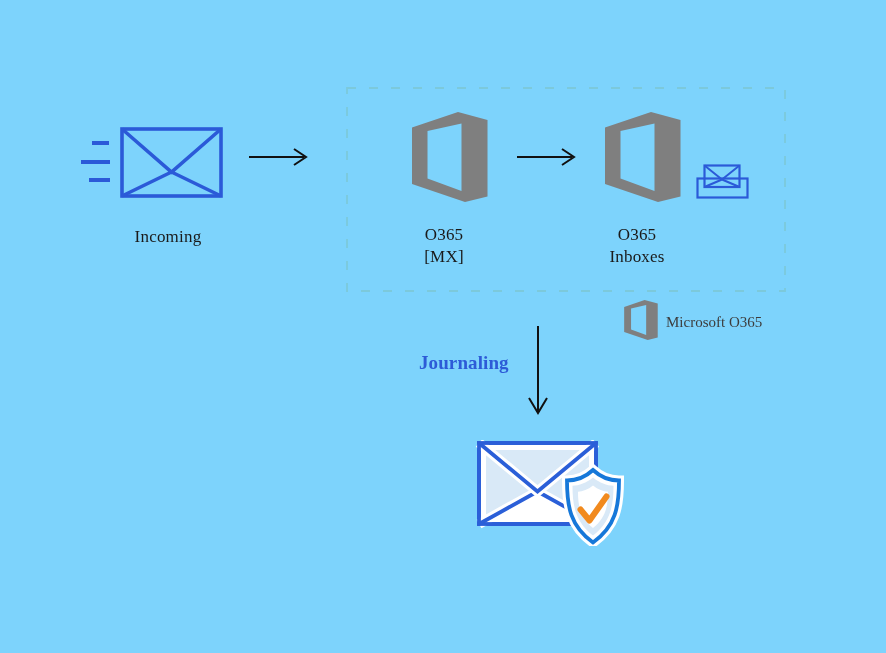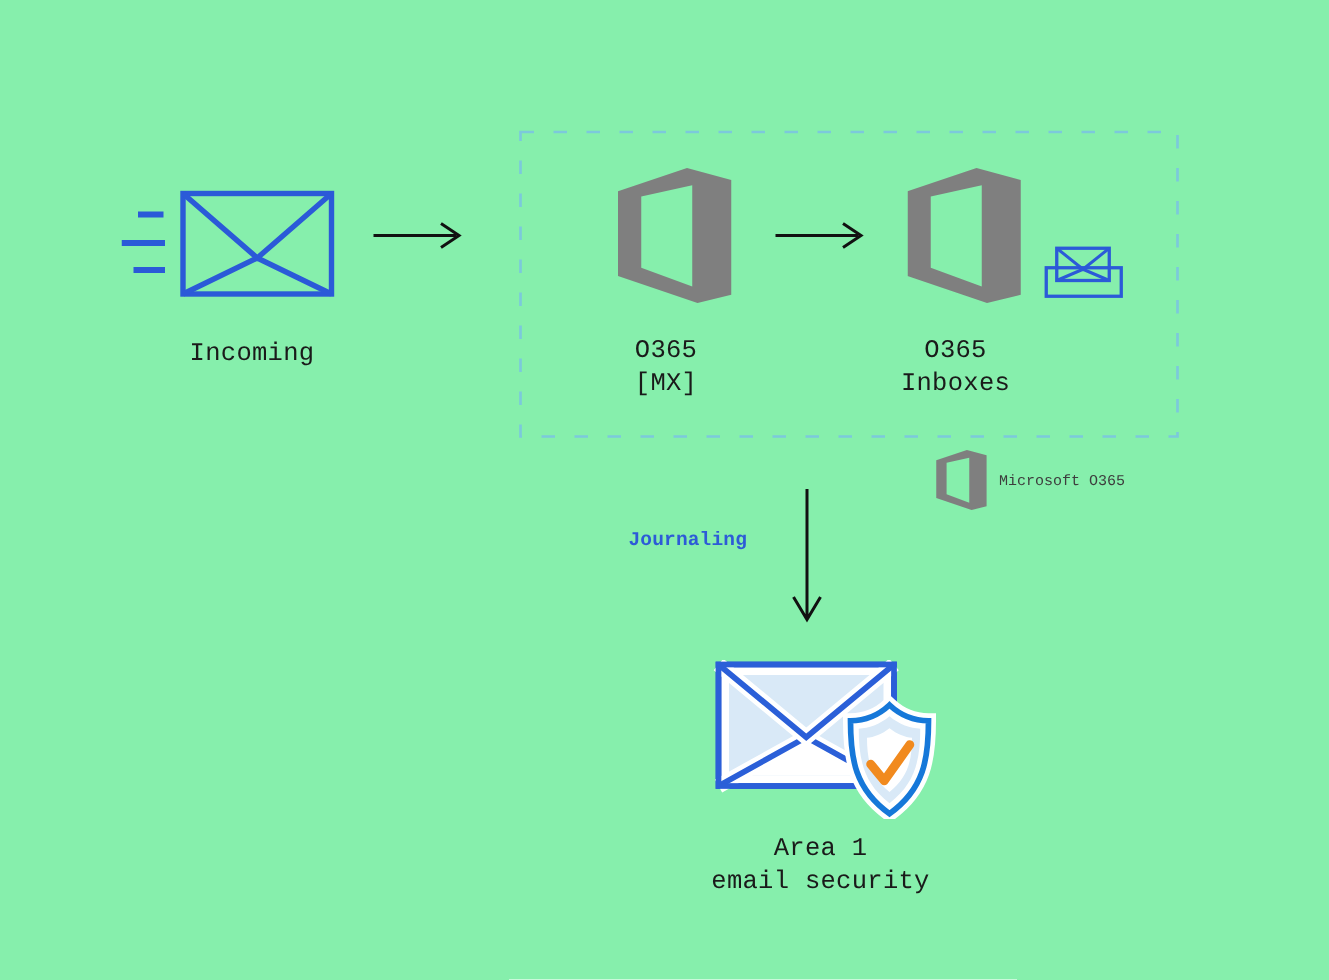--- a/index.html
+++ b/index.html
@@ -10,34 +10,34 @@
     --check-orange:#F18A1E;
     --office-gray:#7F7F7F;
     --dash-teal:#7CC9DB;
     --journal-blue:#2D5BD7;
     --arrow-black:#111111;
     --label-black:#1A1A1A;
     --legend-text:#3D3D3D;
   }
   html,body{margin:0;padding:0;background:#ffffff;}
   .canvas{
-    position:relative;width:886px;height:653px;background:#86efac;overflow:hidden;
-    font-family:Liberation Mono, monospace;
+    position:relative;width:886px;height:653px;background:#7dd3fc;overflow:hidden;
+    font-family:Liberation Serif, serif;
   }
   .abs{position:absolute;}
   .label{
     position:absolute;text-align:center;color:var(--label-black);
     font-size:17px;line-height:22px;letter-spacing:.2px;
   }
   .label div{white-space:nowrap;}
   .legend-label{
-    position:absolute;color:var(--legend-text);font-size:10px;line-height:18px;
+    position:absolute;color:var(--legend-text);font-size:15px;line-height:18px;
   }
   .journal{
-    position:absolute;color:var(--journal-blue);font-size:13px;font-weight:600;
+    position:absolute;color:var(--journal-blue);font-size:19px;font-weight:600;
     letter-spacing:.1px;
   }
   
   .stroke-env{stroke:var(--envelope-blue);fill:none;}
   .fill-env-line{fill:var(--envelope-blue);}
   .arrow path{stroke:var(--arrow-black);stroke-width:2;fill:none;}
   .office{fill:var(--office-gray);fill-rule:evenodd;}
 </style>
 </head>
 <body>
@@ -123,18 +123,14 @@
     </g>
     <g transform="translate(89,28)">
       <path d="M29 2 C37 9.5 46 12.5 55 12.5 C55 38 52 58 29 74.5 C6 58 3 38 3 12.5 C12 12.5 21 9.5 29 2 Z" fill="#ffffff" stroke="#ffffff" stroke-width="10"></path>
       <path d="M29 2 C37 9.5 46 12.5 55 12.5 C55 38 52 58 29 74.5 C6 58 3 38 3 12.5 C12 12.5 21 9.5 29 2 Z" fill="#ffffff" stroke="var(--shield-blue)" stroke-width="3.8"></path>
       <path d="M29 9.5 C35.5 15 43 17.5 49.5 17.8 C49.5 38 46.5 54 29 67.5 C11.5 54 8.5 38 8.5 17.8 C15 17.5 22.5 15 29 9.5 Z" fill="var(--light-fill)"></path>
       <path d="M29 17.5 C34 21.5 39.5 23.5 44 23.8 C44 38.5 41.5 50 29 60 C16.5 50 14 38.5 14 23.8 C18.5 23.5 24 21.5 29 17.5 Z" fill="#ffffff"></path>
       <path d="M16.5 41.5 L25.5 52.5 L42.5 28.5" fill="none" stroke="var(--check-orange)" stroke-width="6" stroke-linecap="round" stroke-linejoin="round"></path>
     </g>
   </svg>
 
-  <div class="label" style="left:467px;top:556px;width:160px">
-    <div>Area 1</div>
-    <div>email security</div>
-  </div>
 
 </div>
 
 </body></html>

